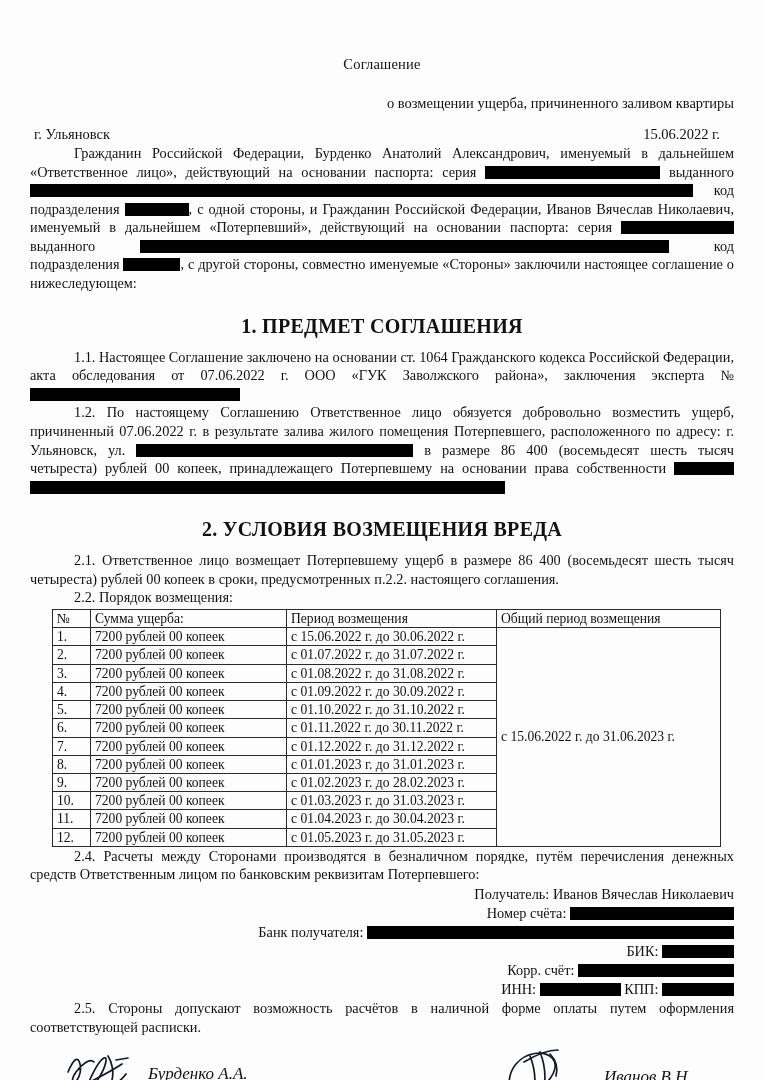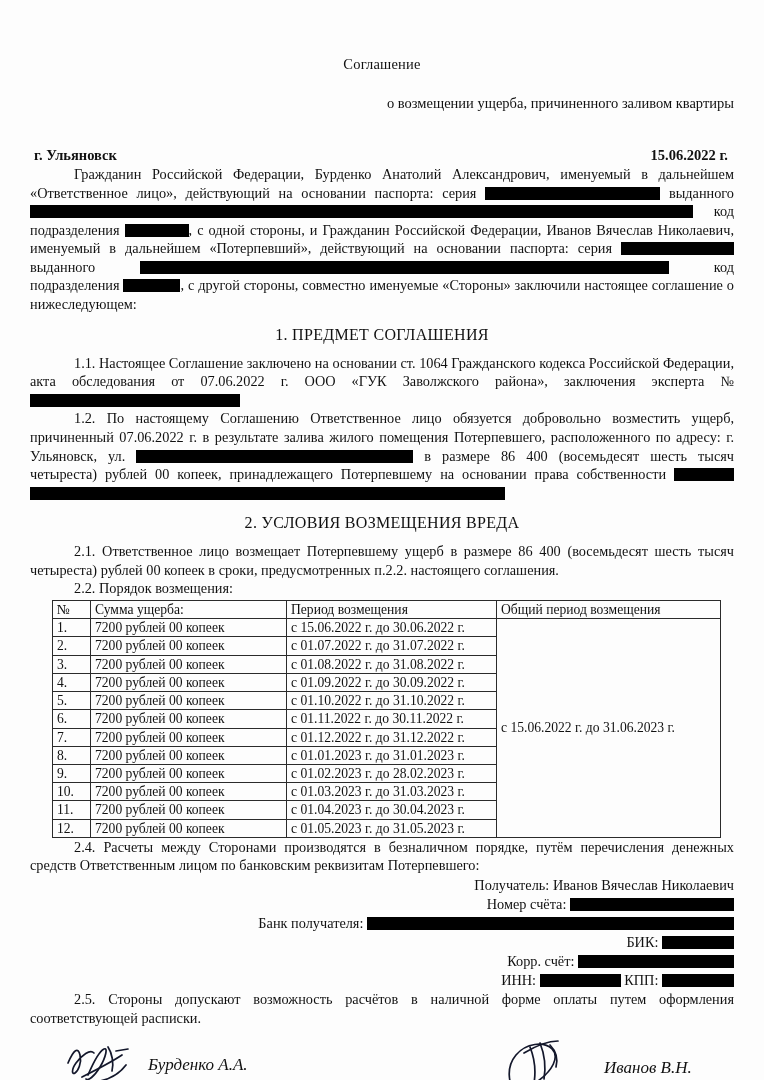--- a/index.html
+++ b/index.html
@@ -32,34 +32,34 @@
     margin-top: 56px;
     letter-spacing: .2px;
   }
   .title-sub {
     text-align: right;
     font-size: 14.5px;
     margin-top: 22px;
   }
   .cityline {
     position: relative;
-    margin-top: 35px;
+    margin-top: 14px;
     height: 18px;
     font-size: 14.5px;
-    font-weight: bold;
   }
   .cityline .city { position: absolute; left: 4px; top: 0; }
-  .cityline .date { position: absolute; right: 6px; top: 0; }
+  .cityline .date { position: absolute; right: 14px; top: 0; }
 
   .section-head {
     text-align: center;
-    font-size: 16px;
-    margin-top: 12px;
+    font-size: 20px;
+    margin-top: 22px;
     margin-bottom: 10px;
     letter-spacing: .3px;
+    font-weight: bold;
   }
 
   
   p.para {
     font-size: 14.3px;
     line-height: 1.30;
     text-align: justify;
     text-indent: 44px;
     margin: 0;
     hyphens: none;

